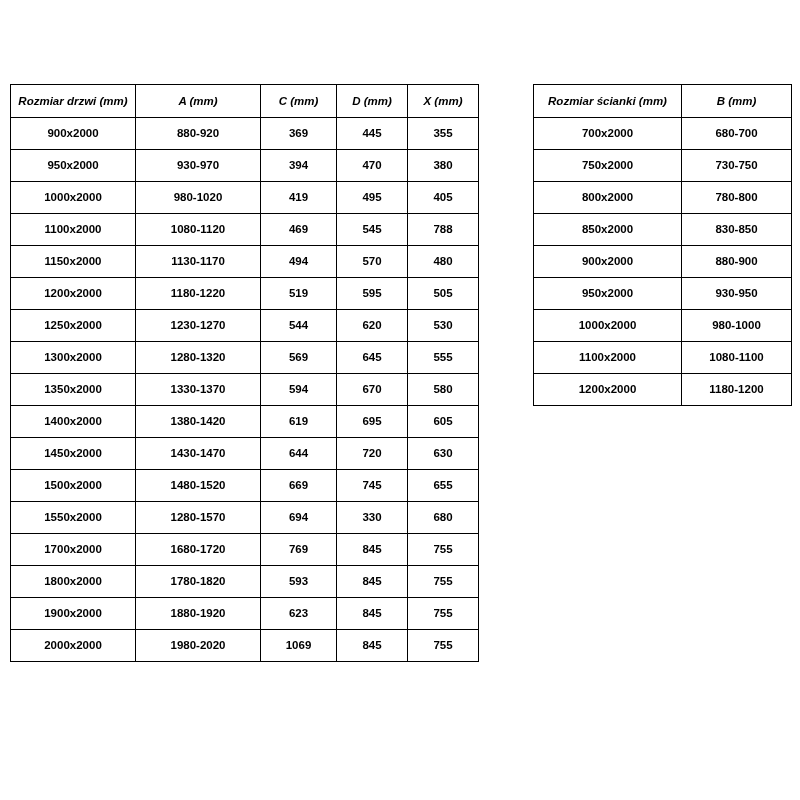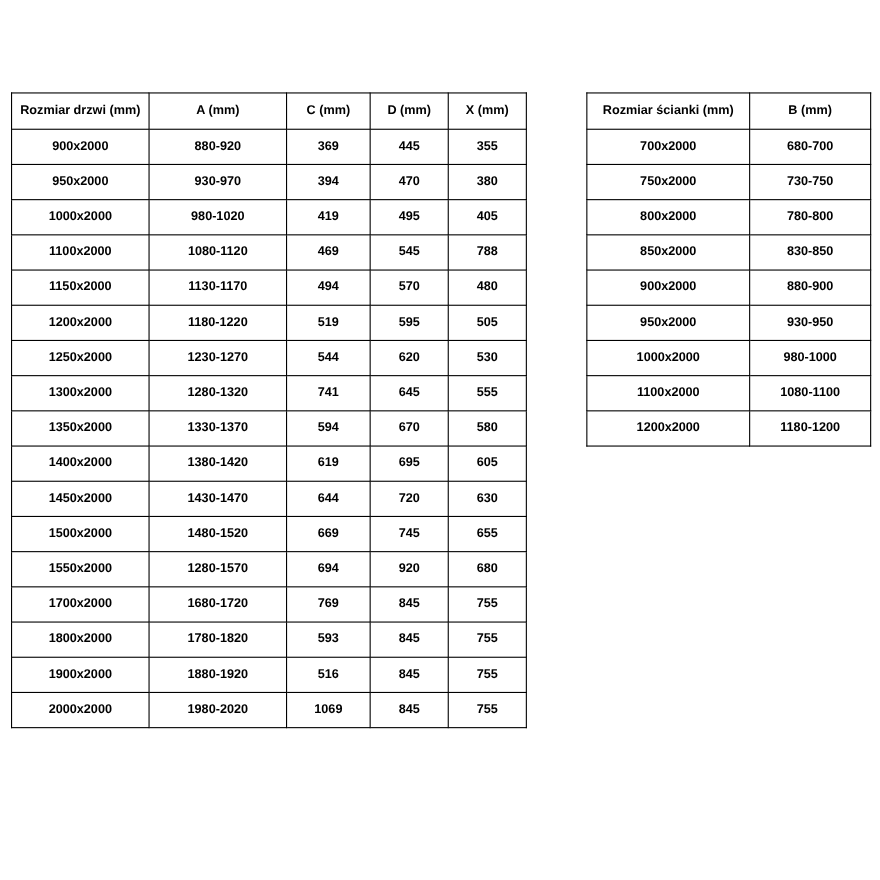--- a/index.html
+++ b/index.html
@@ -46,20 +46,21 @@
     vertical-align: middle;
     padding: 0;
     height: 31px;
     line-height: 31px;
     white-space: nowrap;
     font-weight: bold;
   }
   table.spec thead th {
     height: 32px;
     line-height: 32px;
+    font-style: italic;
   }
   
   #doors-table col.c0 { width: 125px; }
   #doors-table col.c1 { width: 125px; }
   #doors-table col.c2 { width: 76px; }
   #doors-table col.c3 { width: 71px; }
   #doors-table col.c4 { width: 71px; }
   
   #wall-table col.c0 { width: 148px; }
   #wall-table col.c1 { width: 110px; }
@@ -133,21 +134,21 @@
         <tr>
           <td>1250x2000</td>
           <td>1230-1270</td>
           <td>544</td>
           <td>620</td>
           <td>530</td>
         </tr>
         <tr>
           <td>1300x2000</td>
           <td>1280-1320</td>
-          <td>741</td>
+          <td>569</td>
           <td>645</td>
           <td>555</td>
         </tr>
         <tr>
           <td>1350x2000</td>
           <td>1330-1370</td>
           <td>594</td>
           <td>670</td>
           <td>580</td>
         </tr>
@@ -169,41 +170,41 @@
           <td>1500x2000</td>
           <td>1480-1520</td>
           <td>669</td>
           <td>745</td>
           <td>655</td>
         </tr>
         <tr>
           <td>1550x2000</td>
           <td>1280-1570</td>
           <td>694</td>
-          <td>920</td>
+          <td>330</td>
           <td>680</td>
         </tr>
         <tr>
           <td>1700x2000</td>
           <td>1680-1720</td>
           <td>769</td>
           <td>845</td>
           <td>755</td>
         </tr>
         <tr>
           <td>1800x2000</td>
           <td>1780-1820</td>
           <td>593</td>
           <td>845</td>
           <td>755</td>
         </tr>
         <tr>
           <td>1900x2000</td>
           <td>1880-1920</td>
-          <td>516</td>
+          <td>623</td>
           <td>845</td>
           <td>755</td>
         </tr>
         <tr>
           <td>2000x2000</td>
           <td>1980-2020</td>
           <td>1069</td>
           <td>845</td>
           <td>755</td>
         </tr>

